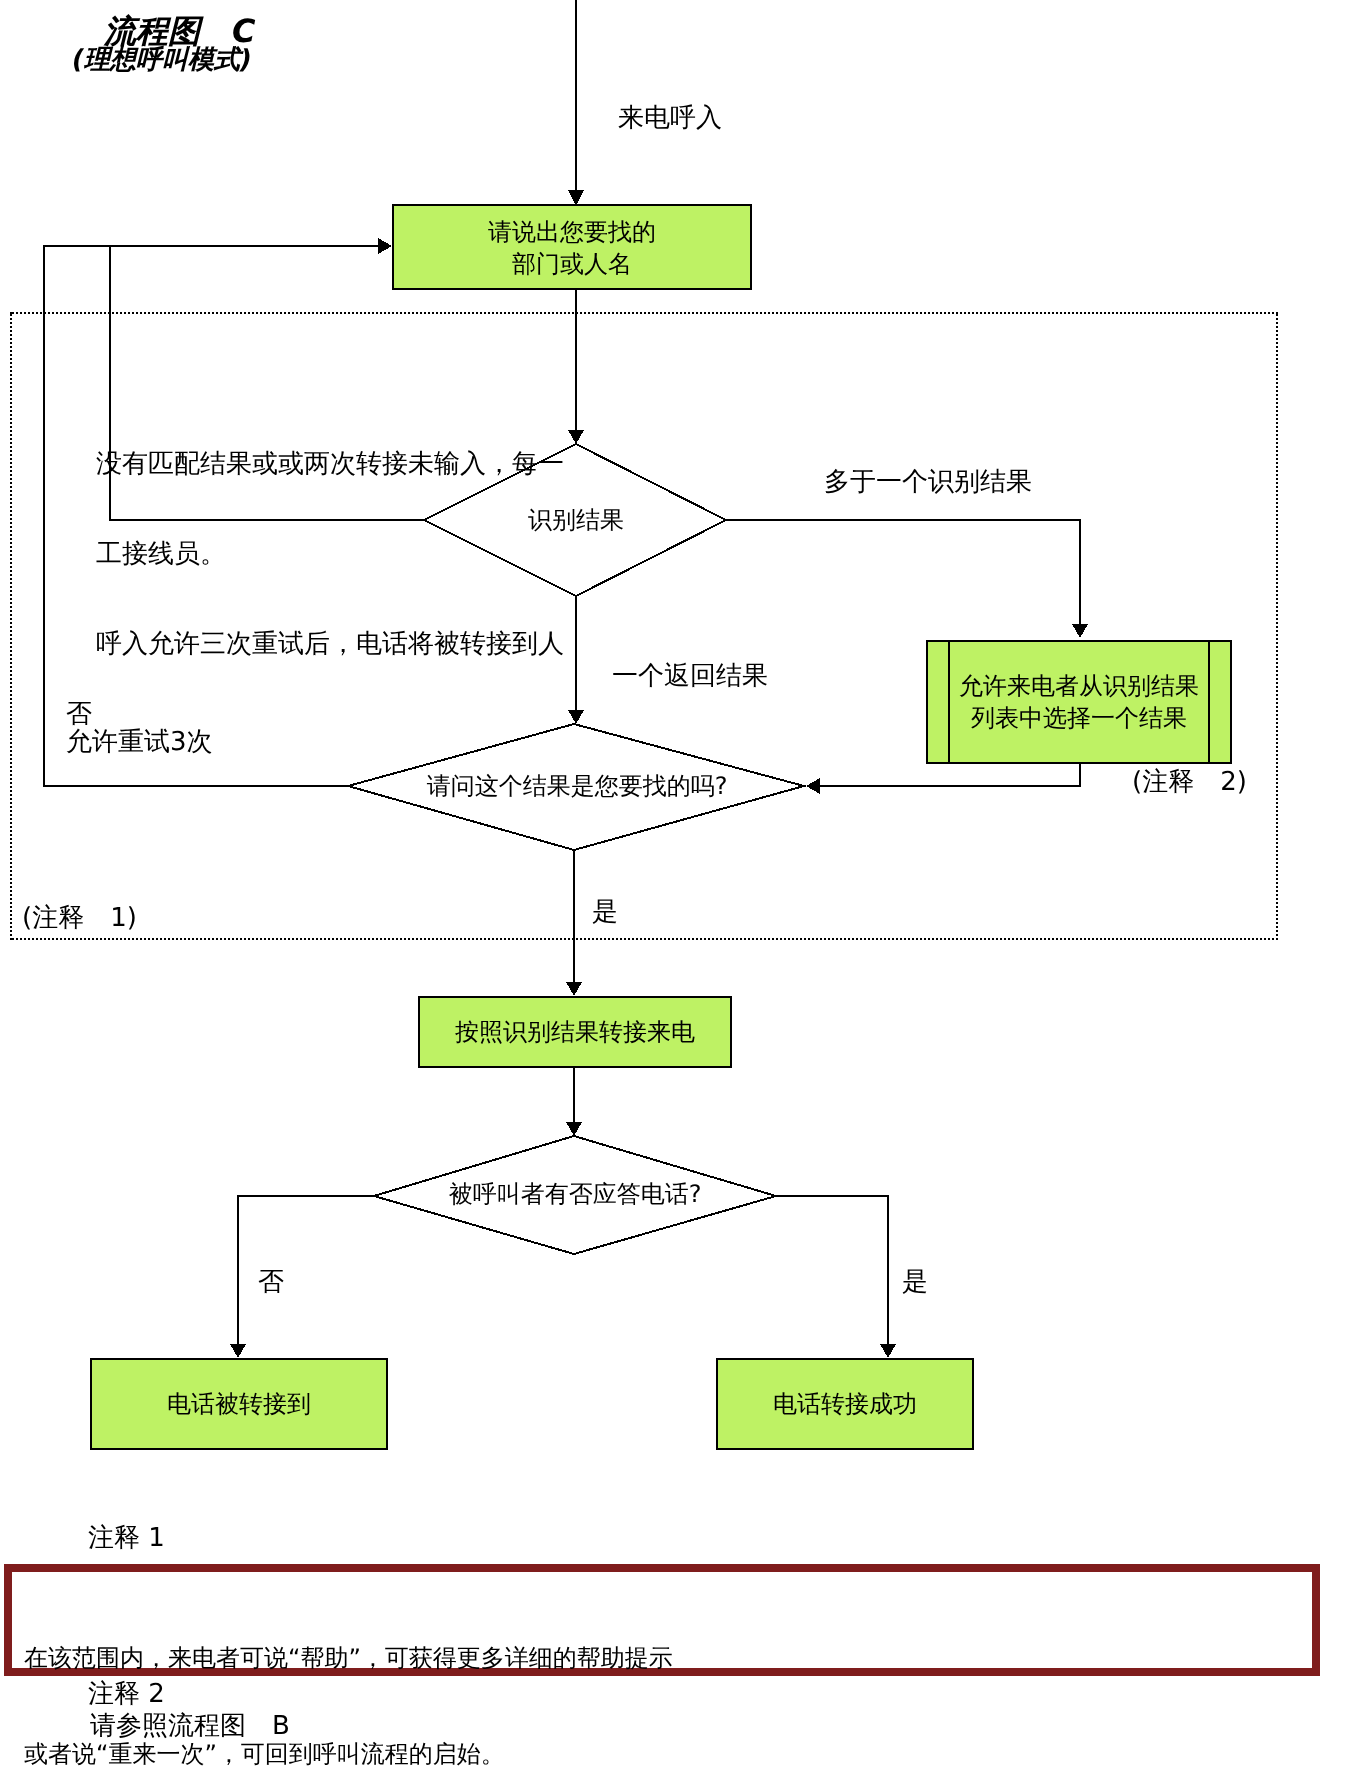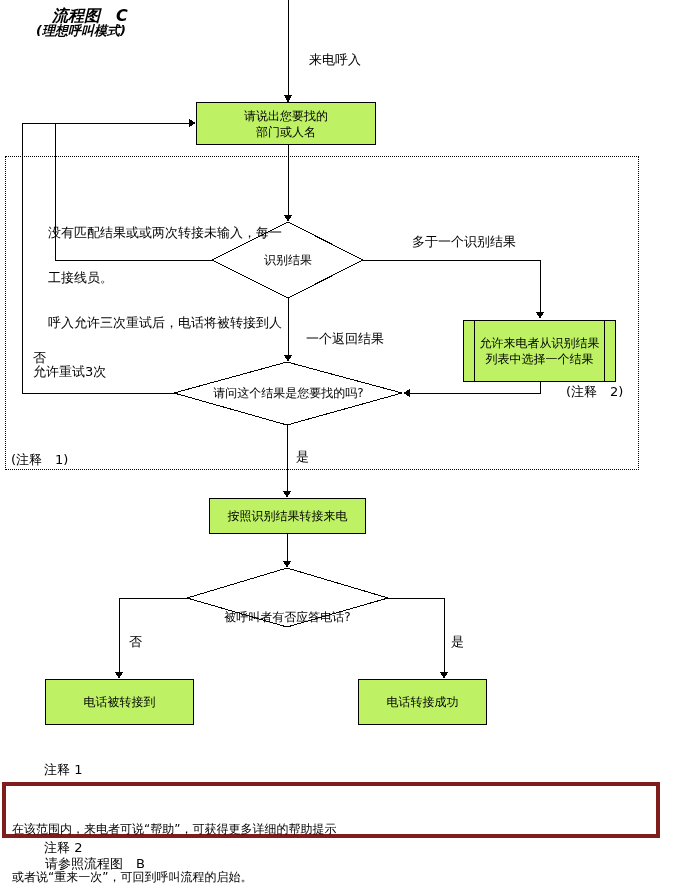--- a/index.html
+++ b/index.html
@@ -108,21 +108,21 @@
   <div class="lbl" style="left:11px;top:452px;">(注释　1)</div>
 
   <div class="dtext" style="left:174px;top:362px;width:229px;height:63px;">请问这个结果是您要找的吗?</div>
 
   <div class="lbl" style="left:296px;top:449px;">是</div>
 
   <div class="box" style="left:209px;top:498px;width:157px;height:36px;">
     <div>按照识别结果转接来电</div>
   </div>
 
-  <div class="dtext" style="left:187px;top:588px;width:201px;height:59px;text-align:center;">被呼叫者有否应答电话?</div>
+  <div class="dtext" style="left:187px;top:568px;width:201px;height:59px;text-align:center;">被呼叫者有否应答电话?</div>
 
   <div class="lbl" style="left:129px;top:634px;">否</div>
   <div class="lbl" style="left:451px;top:634px;">是</div>
 
   <div class="box" style="left:45px;top:679px;width:149px;height:46px;">
     <div>电话被转接到</div>
   </div>
   <div class="box" style="left:358px;top:679px;width:129px;height:46px;">
     <div>电话转接成功</div>
   </div>

